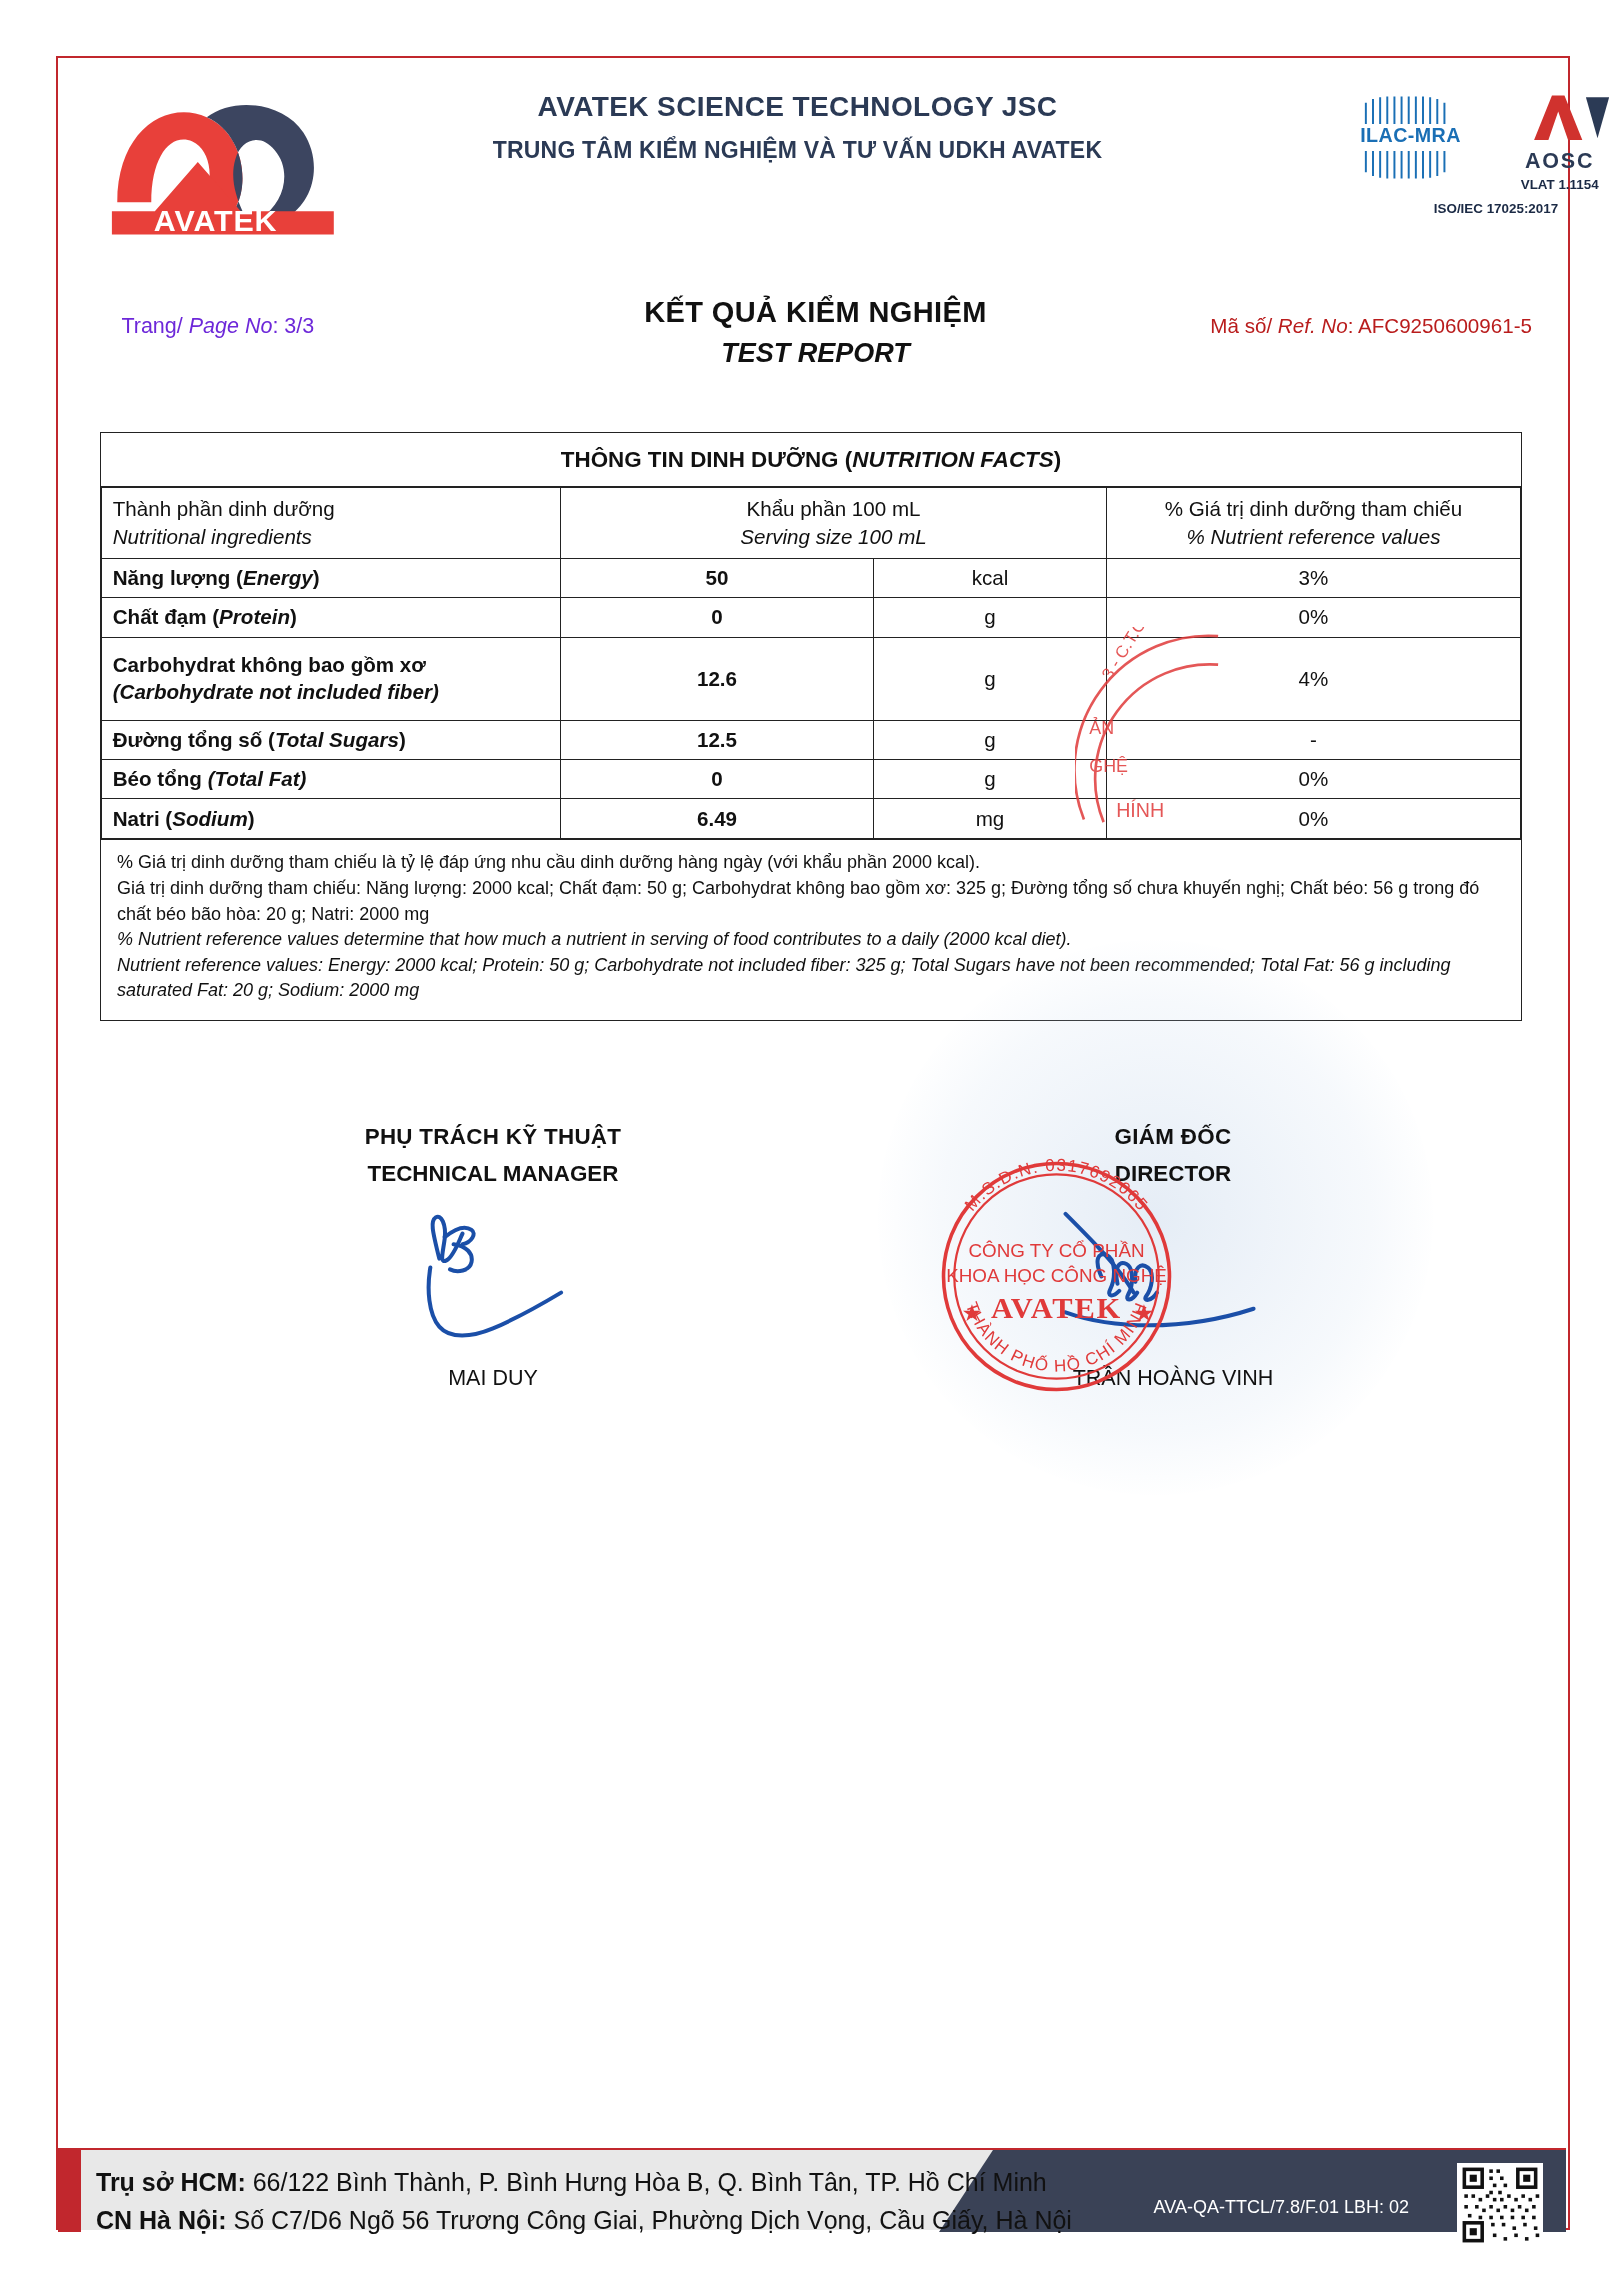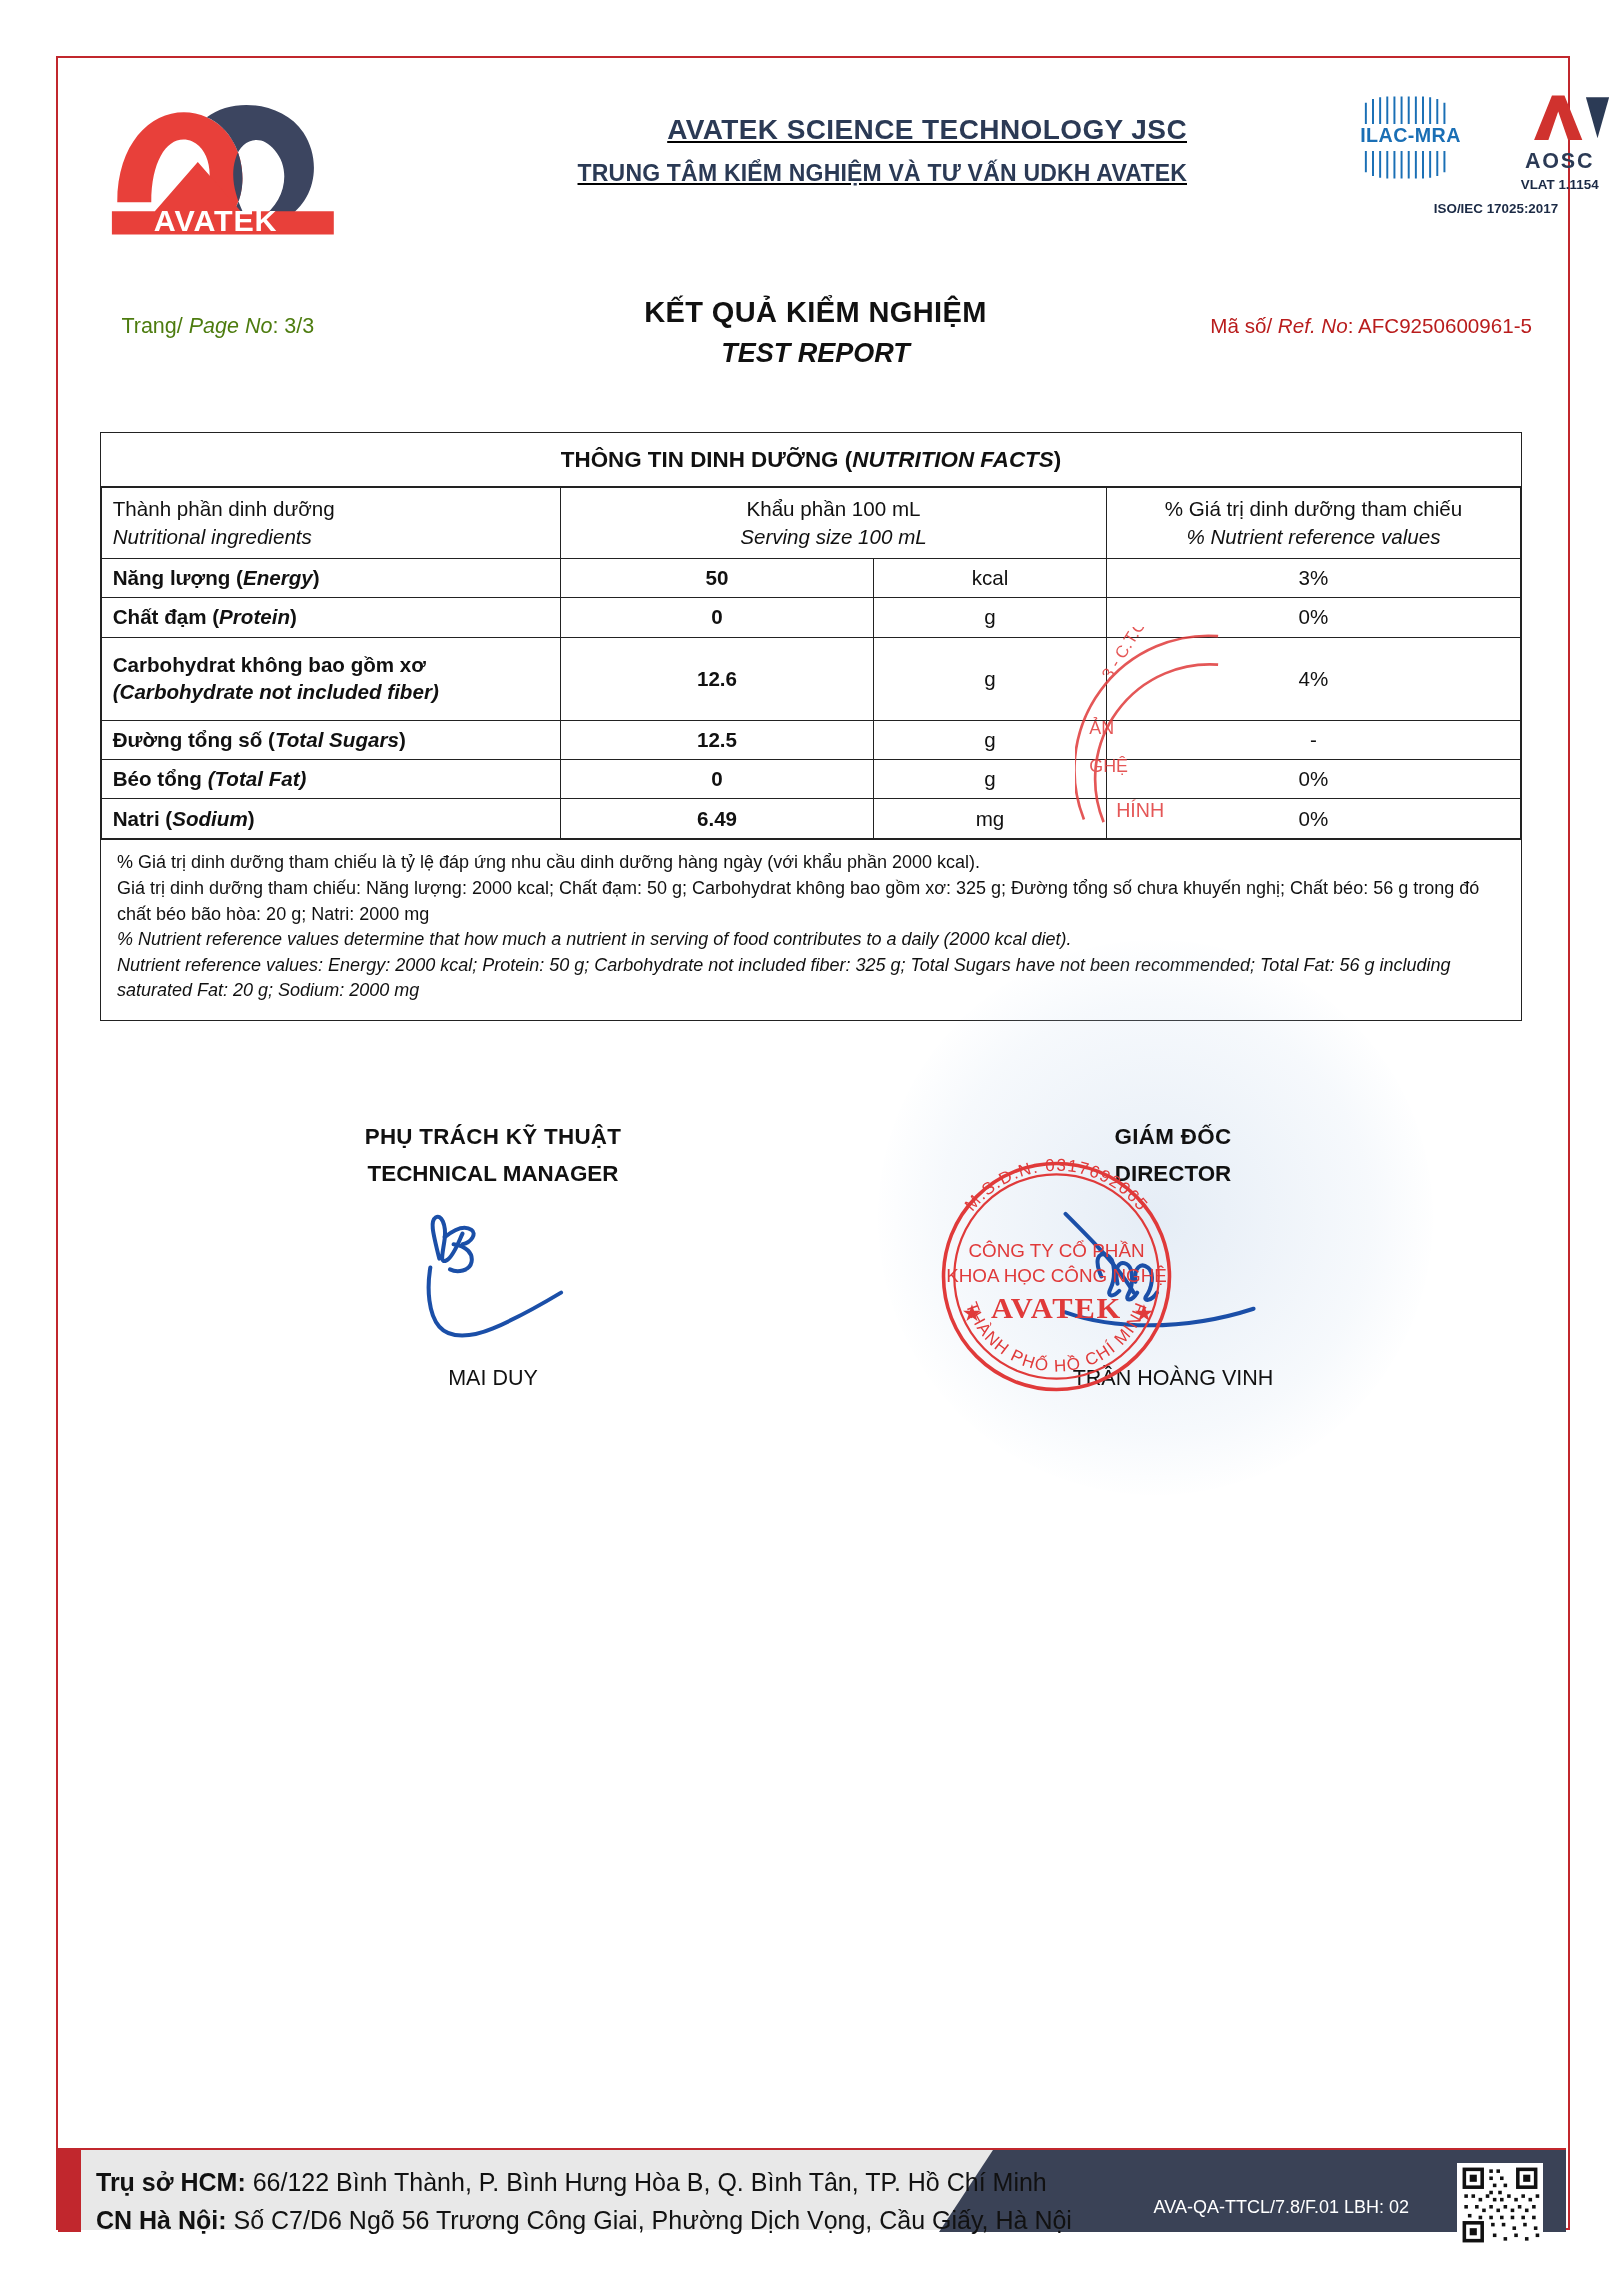--- a/index.html
+++ b/index.html
@@ -45,24 +45,23 @@
   .logo {
     position: absolute;
     left: 0;
     top: 7.2px;
     width: 296px;
     height: 170px;
   }
   .company-block {
     position: absolute;
     left: 309px;
-    top: 44px;
+    top: 21px;
     width: 779px;
-    text-align: right;
-    text-decoration: underline;
+    text-align: center;
   }
   .company-name {
     font-size: 28px;
     font-weight: bold;
     color: #2b3a55;
     letter-spacing: 0.4px;
     margin-bottom: 14.3px;
   }
   .company-sub {
     font-size: 23px;
@@ -131,21 +130,21 @@
     left: 99px;
     top: 296px;
     width: 1433px;
     height: 81px;
   }
   .page-no {
     position: absolute;
     left: 22.4px;
     top: 18px;
     font-size: 21.5px;
-    color: #4d7c0f;
+    color: #6d28d9;
   }
   .page-no i { font-style: italic; }
   .title-center {
     position: absolute;
     left: 376px;
     top: 0;
     width: 681px;
     text-align: center;
   }
   .title-vn {

